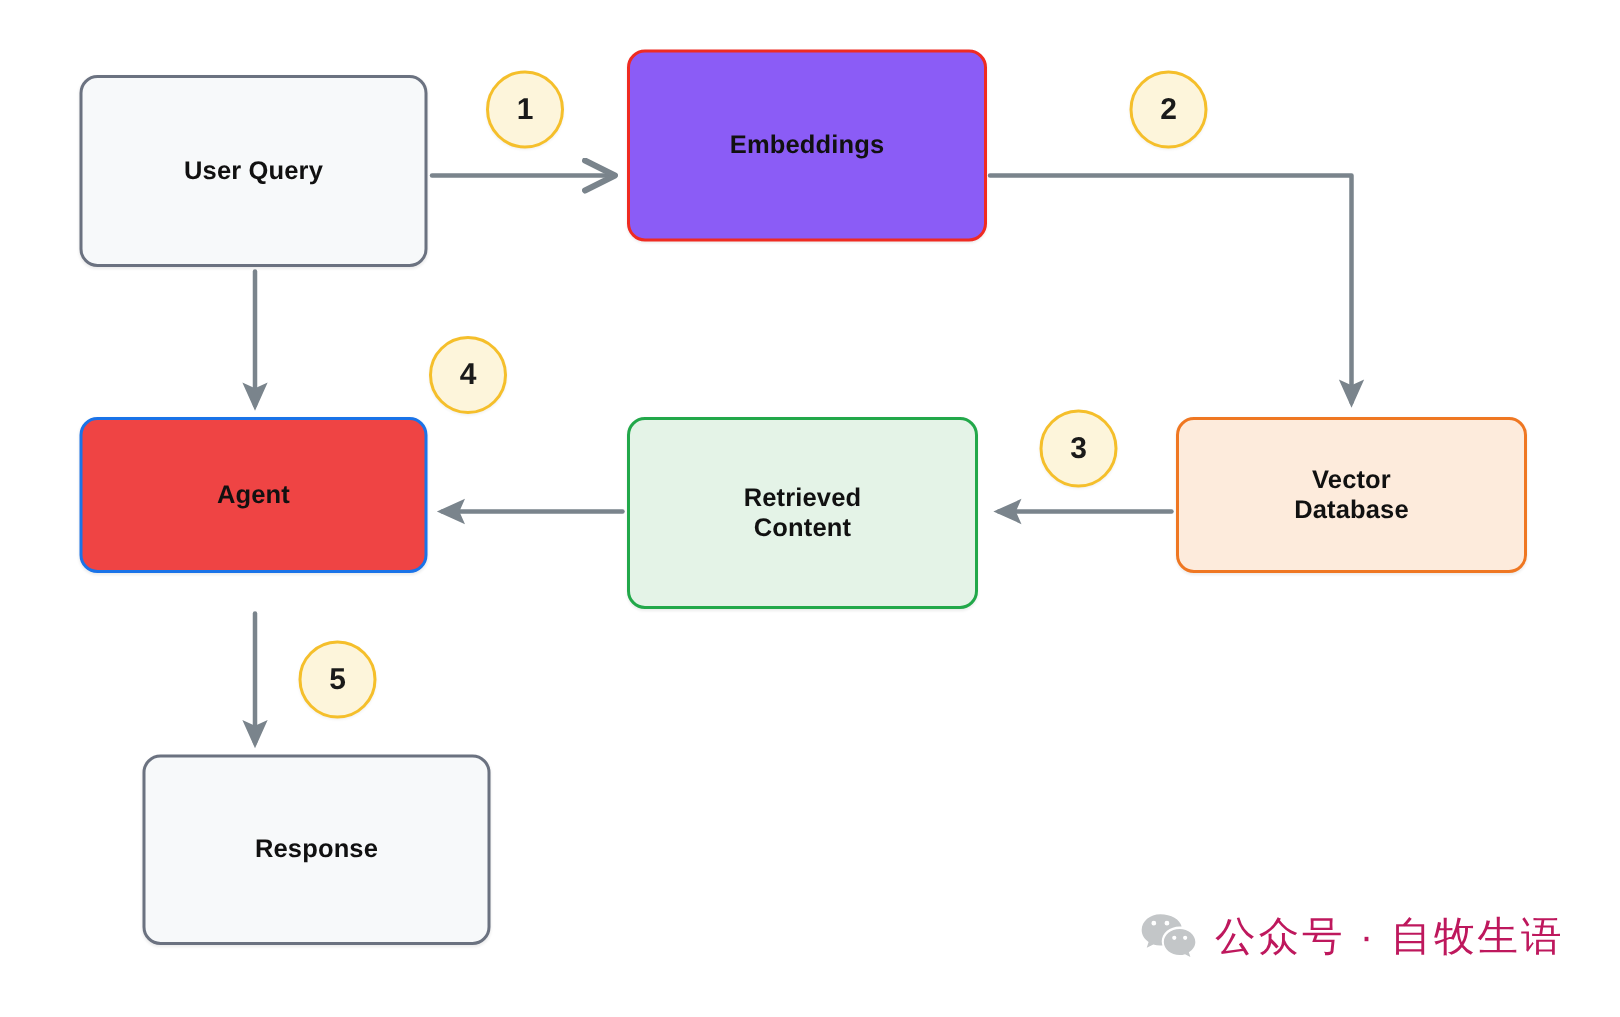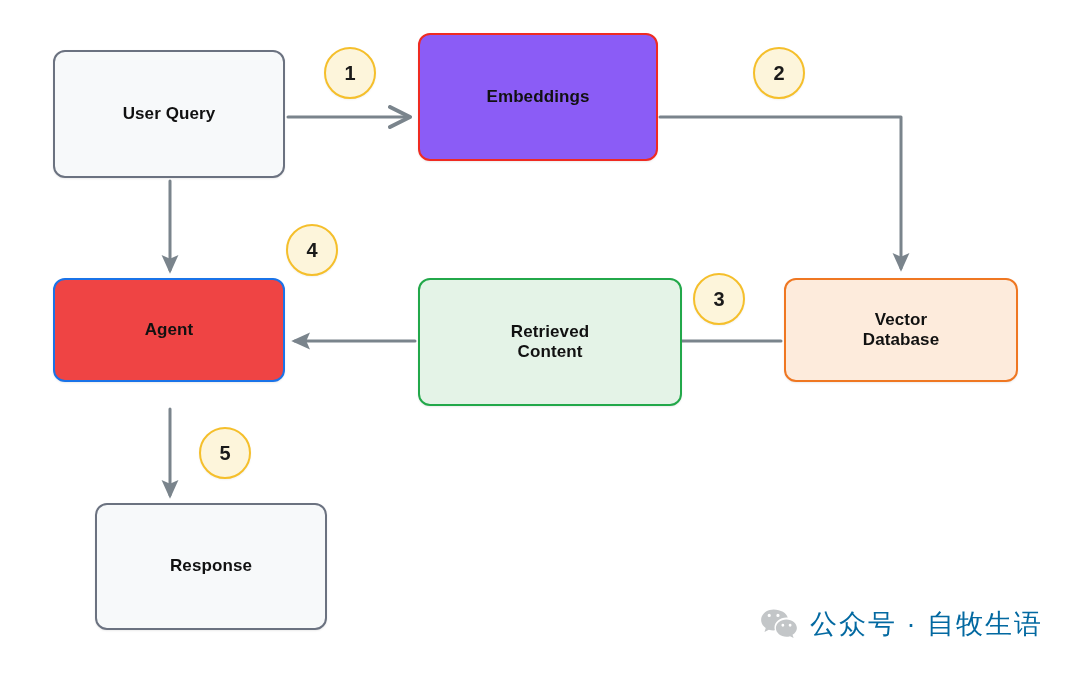--- a/index.html
+++ b/index.html
@@ -69,21 +69,21 @@
     position: absolute;
     display: flex;
     align-items: center;
     gap: 12px;
     color: #c3c6c8;
     user-select: none;
   }
   #watermark .wm-text {
     font-size: 27px;
     letter-spacing: 2px;
-    color: #0369a1;
+    color: #be185d;
     white-space: nowrap;
   }
   #watermark .wm-icon {
     width: 38px;
     height: 32px;
     display: block;
   }
 </style>
 </head>
 <body>
@@ -131,21 +131,21 @@
 
   <div class="node" style="left:418px; top:33px; width:240px; height:128px; background:#8b5cf6; border-color:#ef2b22;">
     <span class="node-label">Embeddings</span>
   </div>
 
   <div class="node" style="left:784px; top:278px; width:234px; height:104px; background:#fdebdc; border-color:#ef7722;">
     <span class="node-label">Vector
 Database</span>
   </div>
 
-  <div class="node" style="left:418px; top:278px; width:264px; height:128px; background:#e4f3e7; border-color:#22a84a;">
+  <div class="node" style="left:418px; top:278px; width:234px; height:128px; background:#e4f3e7; border-color:#22a84a;">
     <span class="node-label">Retrieved
 Content</span>
   </div>
 
   <div class="node" style="left:53px; top:278px; width:232px; height:104px; background:#ef4444; border-color:#1a73e8;">
     <span class="node-label">Agent</span>
   </div>
 
   <div class="node" style="left:53px; top:503px; width:232px; height:127px; background:#f7f9fa; border-color:#6b7280;margin-left:42px;">
     <span class="node-label">Response</span>

